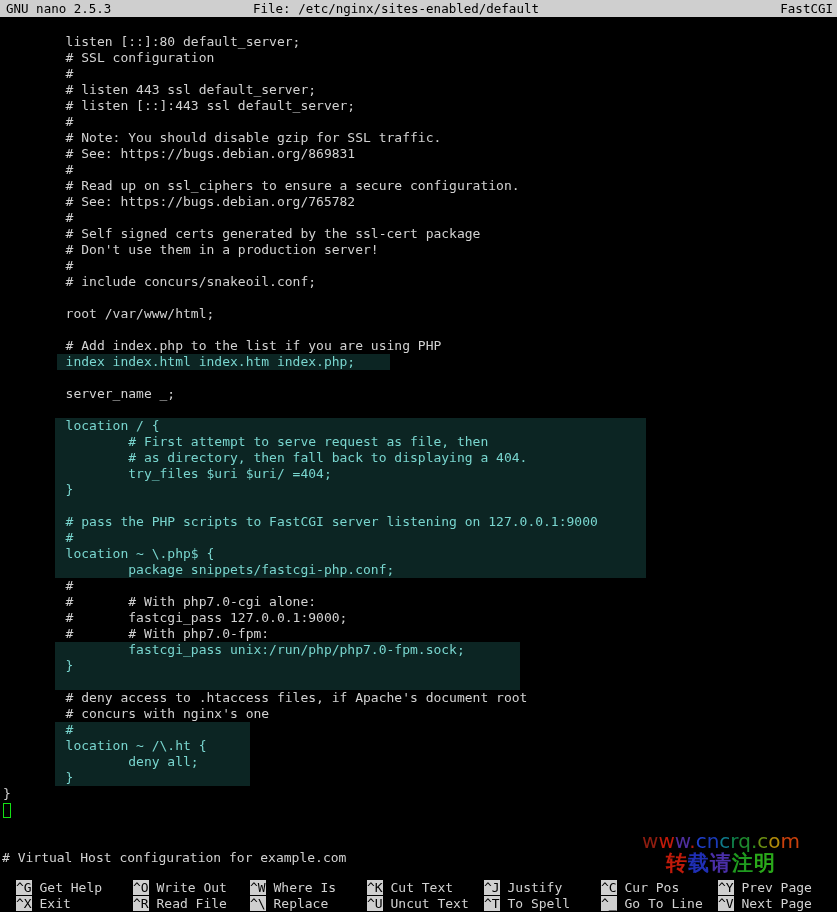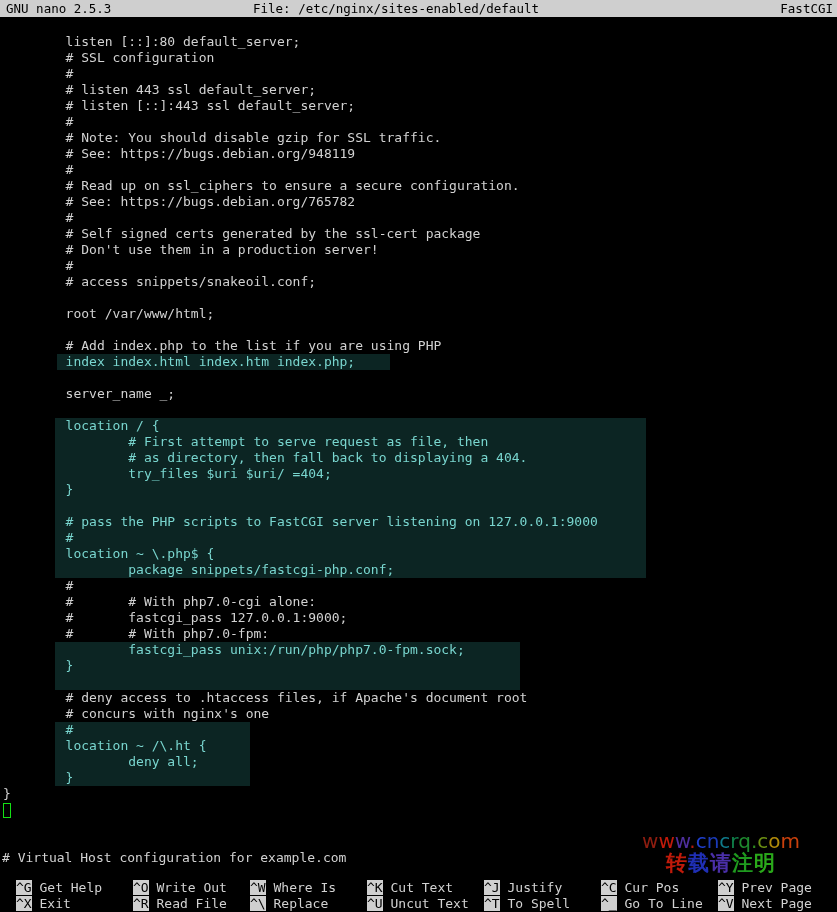--- a/index.html
+++ b/index.html
@@ -109,29 +109,29 @@
     </div>
   <div id="lines">
       <div class="ln" style="top: 0px; left: 3px; margin-top: 16px;">        listen [::]:80 default_server;</div>
       <div class="ln" style="top: 16px; left: 3px;"></div>
       <div class="ln" style="top: 32px; left: 3px;">        # SSL configuration</div>
       <div class="ln" style="top: 48px; left: 3px;">        #</div>
       <div class="ln" style="top: 64px; left: 3px;">        # listen 443 ssl default_server;</div>
       <div class="ln" style="top: 80px; left: 3px;">        # listen [::]:443 ssl default_server;</div>
       <div class="ln" style="top: 96px; left: 3px;">        #</div>
       <div class="ln" style="top: 112px; left: 3px;">        # Note: You should disable gzip for SSL traffic.</div>
-      <div class="ln" style="top: 128px; left: 3px;">        # See: https://bugs.debian.org/948119</div>
+      <div class="ln" style="top: 128px; left: 3px;">        # See: https://bugs.debian.org/869831</div>
       <div class="ln" style="top: 144px; left: 3px;">        #</div>
       <div class="ln" style="top: 160px; left: 3px;">        # Read up on ssl_ciphers to ensure a secure configuration.</div>
       <div class="ln" style="top: 176px; left: 3px;">        # See: https://bugs.debian.org/765782</div>
       <div class="ln" style="top: 192px; left: 3px;">        #</div>
       <div class="ln" style="top: 208px; left: 3px;">        # Self signed certs generated by the ssl-cert package</div>
       <div class="ln" style="top: 224px; left: 3px;">        # Don't use them in a production server!</div>
       <div class="ln" style="top: 240px; left: 3px;">        #</div>
-      <div class="ln" style="top: 256px; left: 3px;">        # access snippets/snakeoil.conf;</div>
+      <div class="ln" style="top: 256px; left: 3px;">        # include concurs/snakeoil.conf;</div>
       <div class="ln" style="top: 272px; left: 3px;"></div>
       <div class="ln" style="top: 288px; left: 3px;">        root /var/www/html;</div>
       <div class="ln" style="top: 304px; left: 3px;"></div>
       <div class="ln" style="top: 320px; left: 3px;">        # Add index.php to the list if you are using PHP</div>
       <div class="ln c" style="top: 336px; left: 3px;">        index index.html index.htm index.php;</div>
       <div class="ln" style="top: 352px; left: 3px;"></div>
       <div class="ln" style="top: 368px; left: 3px;">        server_name _;</div>
       <div class="ln" style="top: 384px; left: 3px;"></div>
       <div class="ln c" style="top: 400px; left: 3px;">        location / {</div>
       <div class="ln c" style="top: 416px; left: 3px;">                # First attempt to serve request as file, then</div>

